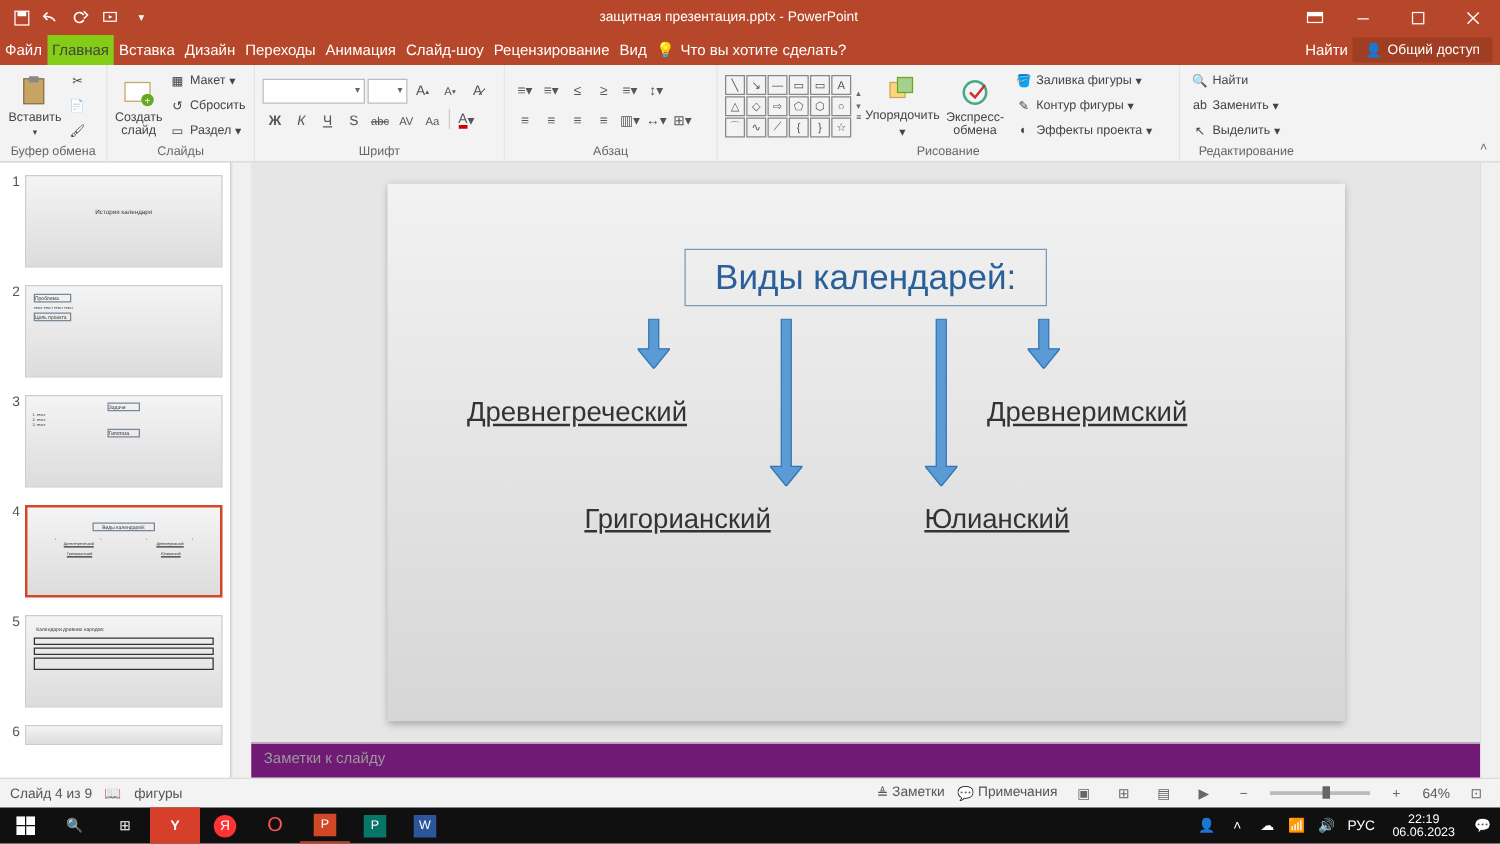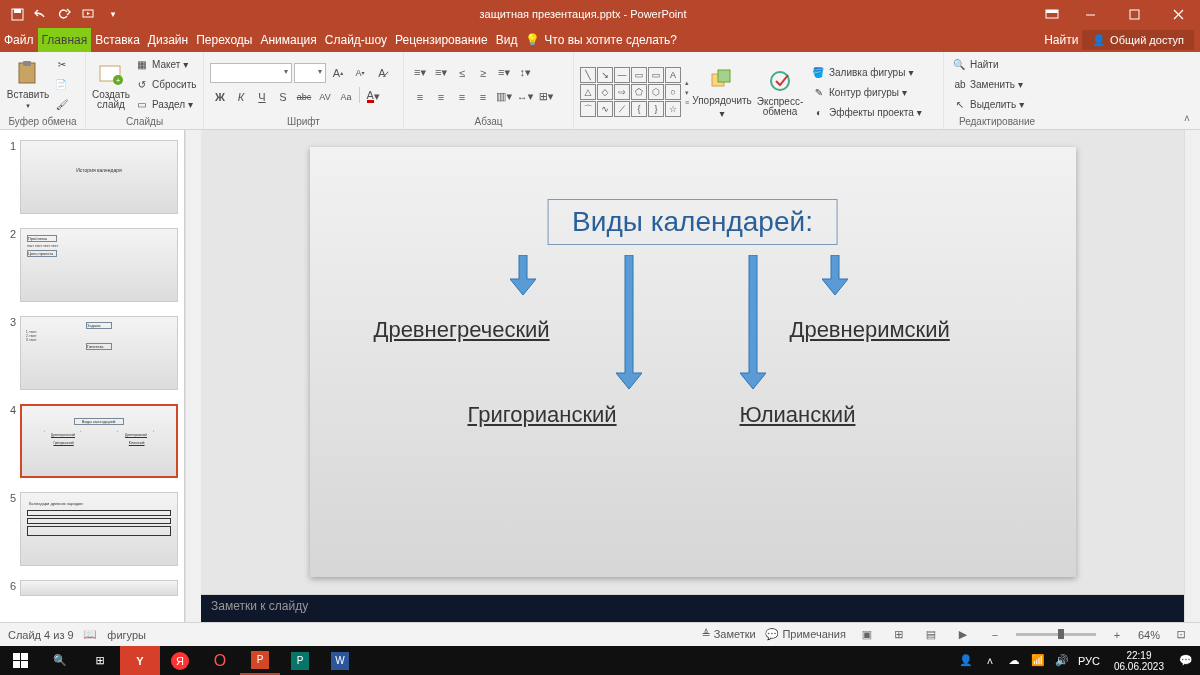--- a/index.html
+++ b/index.html
@@ -37,21 +37,21 @@
 .thumb{flex:1;height:74px;background:linear-gradient(180deg,#f4f4f4,#dcdcdc);border:1px solid #ccc;cursor:pointer;position:relative;padding:4px;font-size:4px;color:#333;overflow:hidden}
 .thumb.active{border:2px solid #d24726}
 .scroll-track{width:16px;background:#f0f0f0;border-left:1px solid #ddd}
 .slide-area{flex:1;display:flex;flex-direction:column;background:#e6e6e6}
 .canvas-wrap{flex:1;display:flex;align-items:center;justify-content:center;position:relative}
 .slide{width:766px;height:430px;background:linear-gradient(180deg,#f2f2f2,#d6d6d6);box-shadow:0 2px 6px rgba(0,0,0,0.3);position:relative}
 .title-box{position:absolute;left:50%;transform:translateX(-50%);top:52px;border:1px solid #7a98b8;padding:6px 24px;font-size:28px;color:#2a6099;background:transparent}
 .arrow{position:absolute}
 .arrow svg{display:block}
 .cal-lbl{position:absolute;font-size:22px;color:#333;text-decoration:underline}
-.notes{height:28px;background:#0f172a;border-top:1px solid #d0d0d0;padding:4px 10px;font-size:12px;color:#999;cursor:text}
+.notes{height:28px;background:#701a75;border-top:1px solid #d0d0d0;padding:4px 10px;font-size:12px;color:#999;cursor:text}
 .status{height:24px;background:#f3f3f3;border-top:1px solid #d4d4d4;display:flex;align-items:center;font-size:11px;color:#555;padding:0 8px;gap:10px}
 .status .sp{flex:1}
 .view-btn{width:22px;height:18px;display:flex;align-items:center;justify-content:center;cursor:pointer;color:#666}
 .zoom-track{width:80px;height:3px;background:#bbb;position:relative}
 .zoom-thumb{width:6px;height:10px;background:#666;position:absolute;top:-4px;left:42px}
 .taskbar{height:29px;background:#101010;display:flex;align-items:center;color:#fff;font-size:11px}
 .tb-btn{width:40px;height:29px;display:flex;align-items:center;justify-content:center;cursor:pointer}
 .tb-spacer{flex:1}
 .tray{display:flex;align-items:center;gap:8px;padding:0 6px}
 .clock{text-align:center;font-size:10px;line-height:11px;padding:0 6px}
@@ -280,20 +280,21 @@
           </div>
           <span style="white-space:pre-line;text-align:center;line-height:10px">Экспресс-
 обмена</span>
         </div>
       <div class="small-stack">
         <div class="small-btn"><span class="si">🪣</span><span>Заливка фигуры</span>▾</div>
         <div class="small-btn"><span class="si">✎</span><span>Контур фигуры</span>▾</div>
         <div class="small-btn"><span class="si">◐</span><span>Эффекты проекта</span>▾</div>
       </div>
     </div>
+    <div class="rgroup-lbl">Рисование</div>
   </div>
 
   <div class="rgroup" style="width:106px;border-right:none">
     <div class="rgroup-ctl">
       <div class="small-stack">
         <div class="small-btn">
             <span class="si">🔍</span>
             <span>Найти</span>
           </div>
         <div class="small-btn"><span class="si">ab</span><span>Заменить</span>▾</div>

